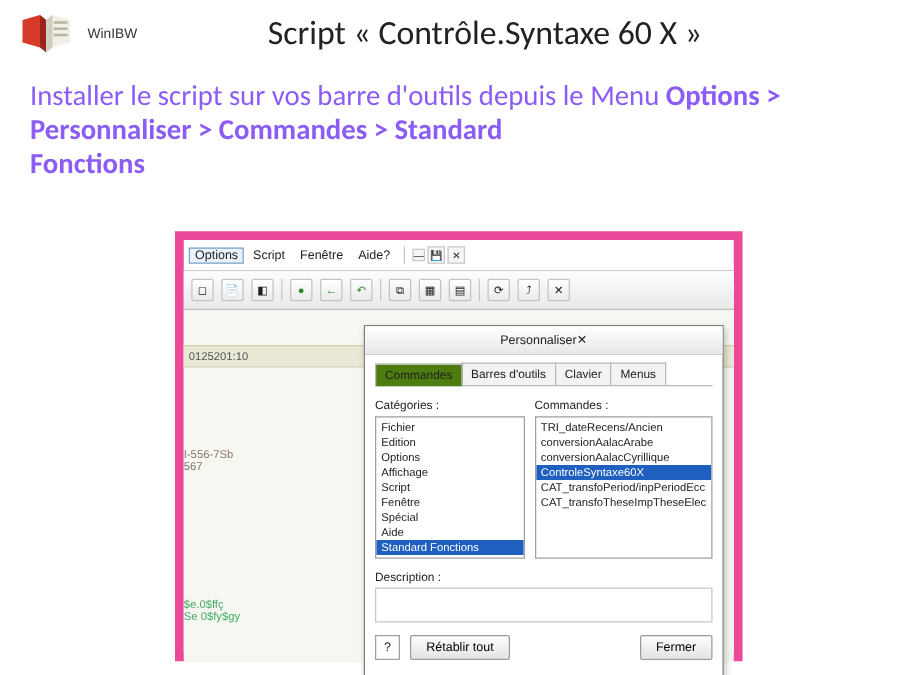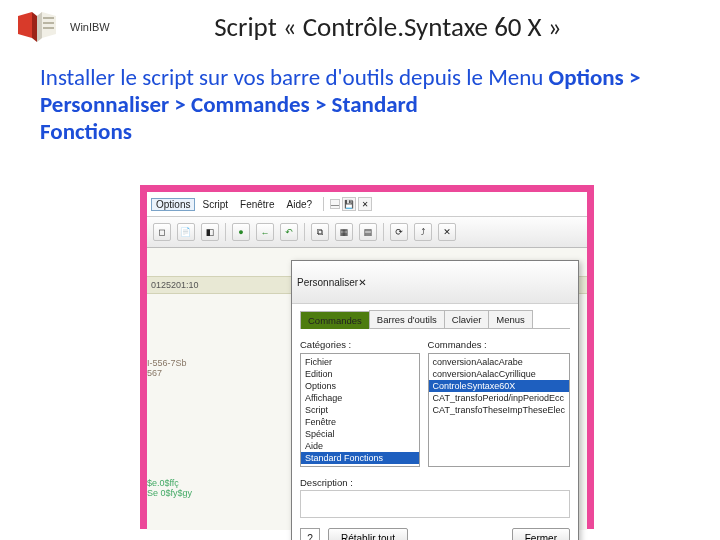--- a/index.html
+++ b/index.html
@@ -2,21 +2,21 @@
 <html><head>
 <meta charset="utf-8">
 <style>
   body{margin:0;padding:0;width:720px;height:540px;background:#fff;font-family:Calibri,Arial,sans-serif;color:#000;overflow:hidden}
   .slide{width:720px;height:396px;position:relative}
   .title-row{display:flex;align-items:center;gap:10px;padding:8px 14px 2px 14px}
   .logo{width:46px;height:36px;display:flex;align-items:center;justify-content:center}
   .logo svg{width:46px;height:36px}
   .app-name{font:11px "Segoe UI",Arial,sans-serif;color:#333;padding-top:2px}
   .slide-title{flex:1;text-align:center;font-size:27px;font-weight:400;color:#222;padding-right:50px}
-  .paragraph{font-size:23px;line-height:1.18;padding:18px 40px 0 40px;color:#1d4ed8}
+  .paragraph{font-size:23px;line-height:1.18;padding:18px 40px 0 24px;color:#8b5cf6}
   .paragraph .bold{font-weight:700}
 
   .shot{position:absolute;left:140px;top:185px;width:440px;height:330px;border:7px solid #ec4899;background:#fff;font:10px Tahoma,Arial,sans-serif;color:#222}
   .menubar{display:flex;align-items:center;gap:2px;height:20px;padding:2px 4px;border-bottom:1px solid #ccc}
   .menu-item{border:1px solid transparent;padding:0 4px;font-size:10px}
   .menu-item.box{border:1px solid #7aa3c8;background:#eaf2fb}
   .tb-divider{width:1px;height:14px;background:#c8c8c8;margin:0 4px}
   .tb-icon{width:12px;height:12px;display:inline-flex;align-items:center;justify-content:center;border:1px solid #c8c8c8;background:#f6f6f6;font-size:8px}
   .menubar .dash{width:8px;height:8px}
 
@@ -25,21 +25,21 @@
   .sep{width:1px;height:18px;background:#c8c8c8}
 
   .content{position:relative;height:calc(100% - 48px);background:#f7f7f2}
   .band{position:absolute;left:0;right:0;background:#e8e8d4;border-top:1px solid #d2d2b6;border-bottom:1px solid #d2d2b6;font-size:9px;color:#555;padding-left:4px}
   .band.b1{top:28px;height:16px;line-height:16px}
   .snip{position:absolute;left:0;font-size:9px;color:#876;line-height:1.15}
   .snip.s1{top:110px;width:80px}
   .snip.s2{top:230px;width:76px;color:#4a6}
 
   .dialog{position:absolute;right:8px;top:12px;width:286px;height:300px;background:#fff;border:1px solid #7f7f7f;box-shadow:2px 2px 6px rgba(0,0,0,.25)}
-  .dlg-title{display:flex;align-items:center;justify-content:flex-start;height:18px;padding:12px 5px;background:linear-gradient(#fff,#e8e8e8);border-bottom:1px solid #d0d0d0;font-size:10px}
+  .dlg-title{display:flex;align-items:center;justify-content:center;height:18px;padding:2px 5px;background:linear-gradient(#fff,#e8e8e8);border-bottom:1px solid #d0d0d0;font-size:10px}
   .dlg-body{padding:6px 8px 8px 8px}
   .tabs{display:flex;gap:0;border-bottom:1px solid #b9b9b9;font-size:9.5px}
   .tab{padding:3px 7px;border:1px solid #b9b9b9;border-bottom:none;background:#f3f3f3;margin-right:-1px}
   .tab.active{background:#4d7c0f;position:relative;top:1px}
   .cols{display:flex;gap:8px;margin-top:10px}
   .col{flex:1}
   .col-label{font-size:9.5px;margin-bottom:3px}
   .listbox{height:110px;border:1px solid #a0a0a0;background:#fff;overflow:hidden;padding-top:2px}
   .li{font-size:9px;padding:1px 4px;white-space:nowrap}
   .li.sel{background:#1e5fbf;color:#fff}
@@ -143,20 +143,21 @@
                 <div class="li">Script</div>
                 <div class="li">Fenêtre</div>
                 <div class="li">Spécial</div>
                 <div class="li">Aide</div>
                 <div class="li sel">Standard Fonctions</div>
               </div>
             </div>
             <div class="col">
               <div class="col-label">Commandes :</div>
               <div class="listbox">
+                <div class="li">TRI_dateRecens/Ancien</div>
                 <div class="li">conversionAalacArabe</div>
                 <div class="li">conversionAalacCyrillique</div>
                 <div class="li sel">ControleSyntaxe60X</div>
                 <div class="li">CAT_transfoPeriod/inpPeriodEcc</div>
                 <div class="li">CAT_transfoTheseImpTheseElec</div>
               </div>
             </div>
           </div>
 
           <div class="desc-label">Description :</div>

